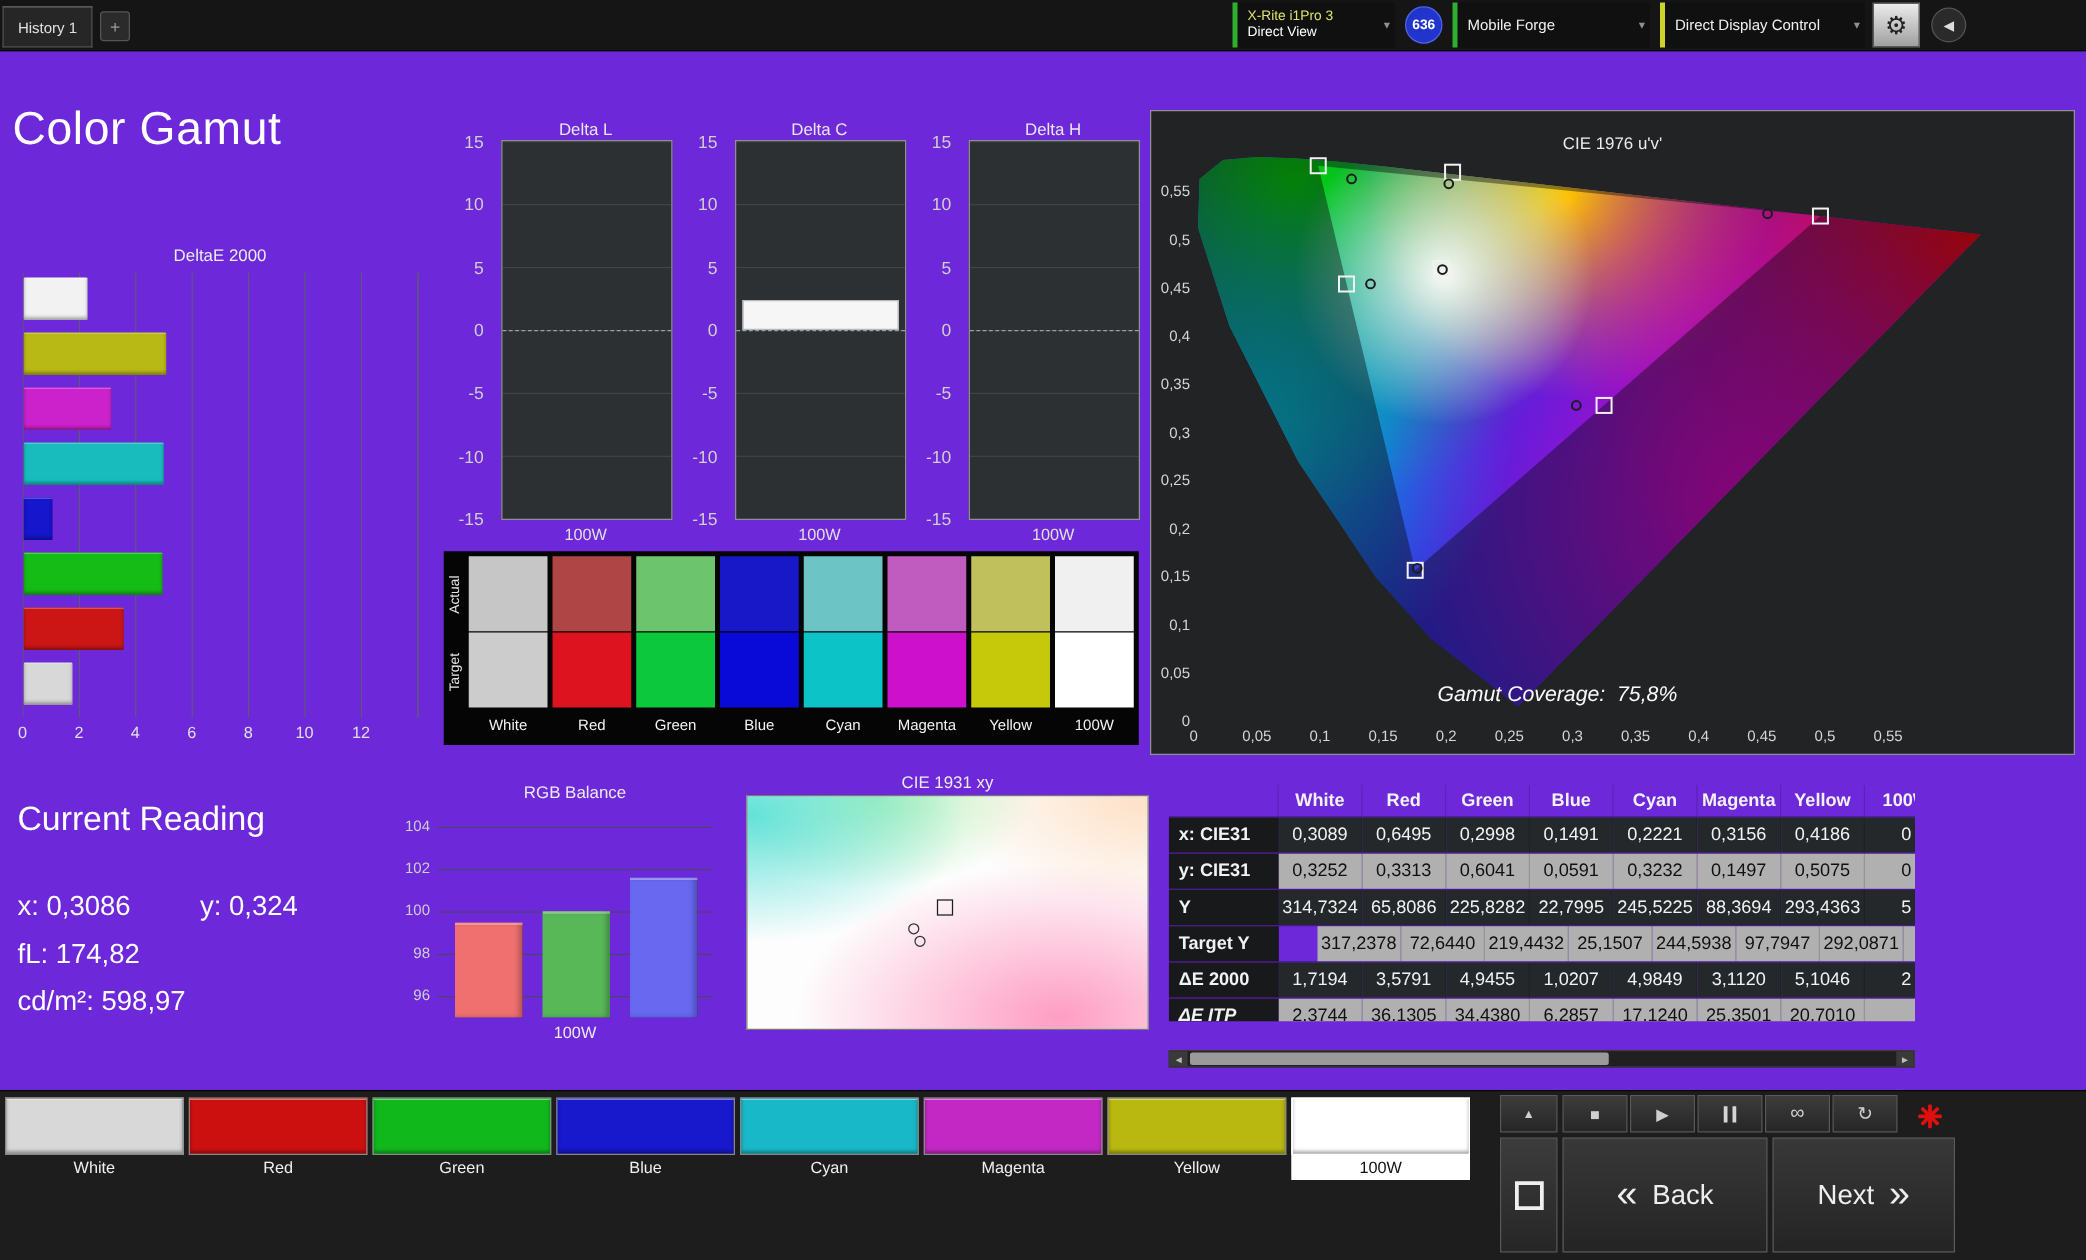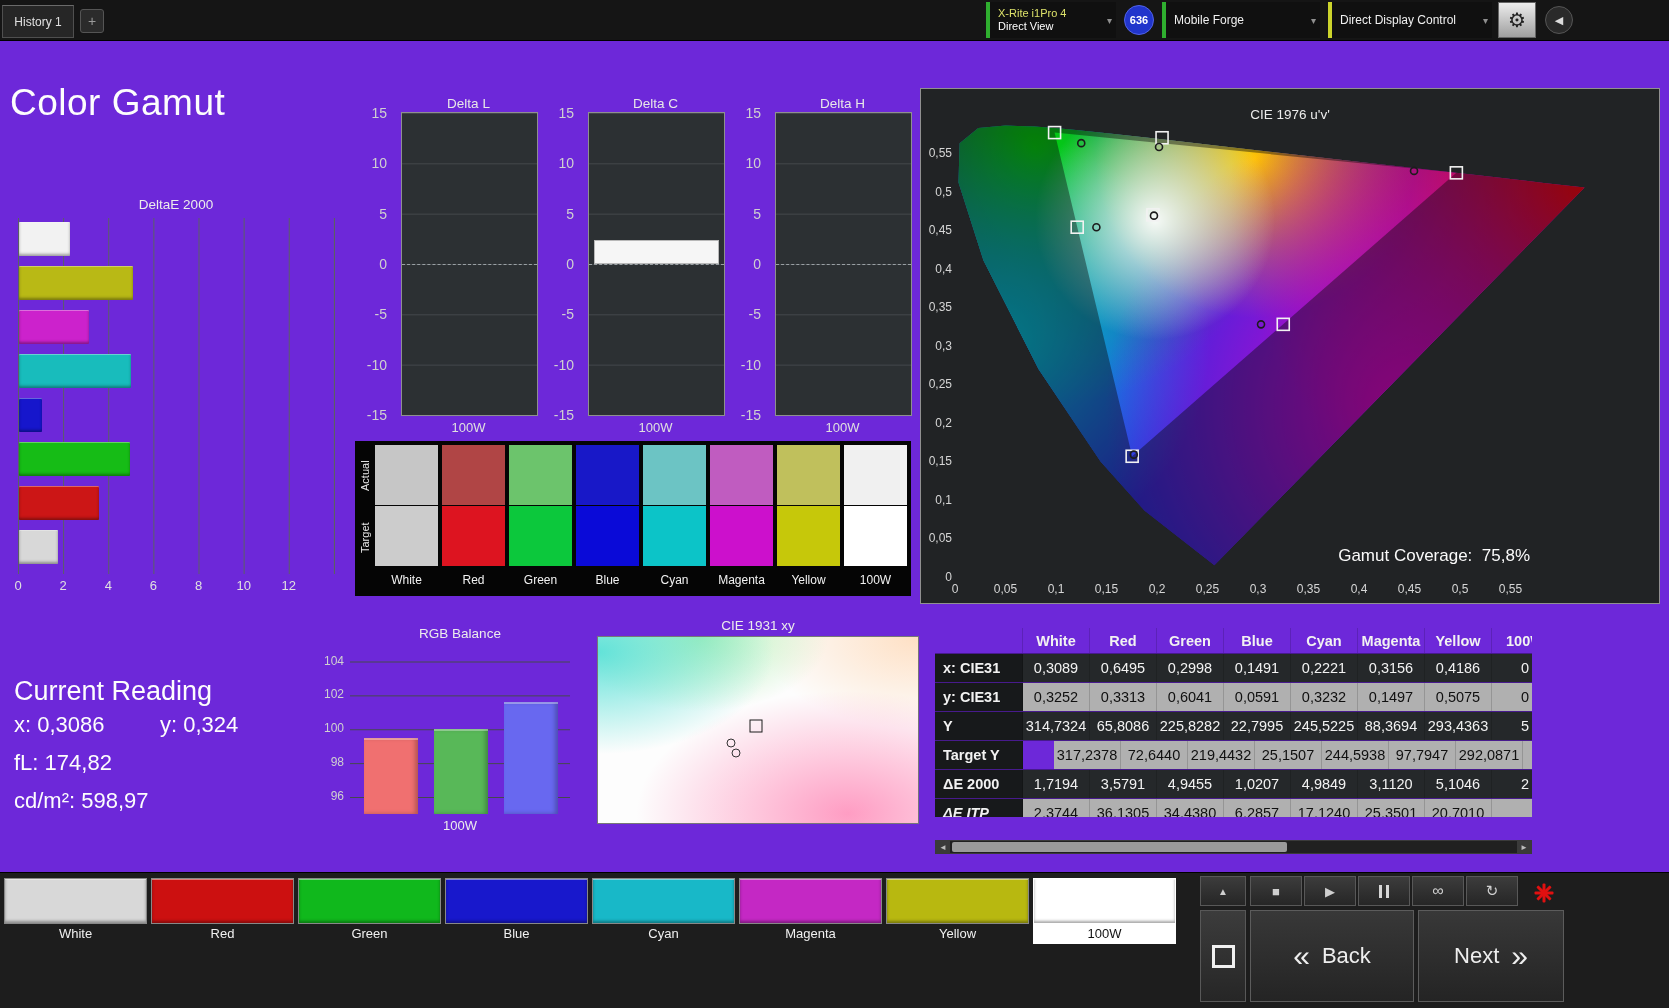--- a/index.html
+++ b/index.html
@@ -42,32 +42,32 @@
   .dl-plot{position:absolute;top:112px;width:135px;height:302px;background:#2c3033;border:1px solid #8f8f8f;box-sizing:content-box;
       background-image:linear-gradient(#43474b 1px,transparent 1px);background-size:100% 50.33px;}
   .dl-zero{position:absolute;left:0;right:0;top:151px;border-top:1px dashed #9aa0a4;}
   .dl-bar{position:absolute;left:5px;right:5px;background:#f6f6f6;border:1px solid #b8b8b8;box-sizing:border-box;}
   .dl-xlabel{position:absolute;top:420px;width:135px;text-align:center;font-size:13px;color:#e0e0e0;}
   
   .cie-panel{position:absolute;left:920px;top:88px;width:740px;height:516px;background:#212325;border:1px solid #909090;box-sizing:border-box;}
   .cie-title{position:absolute;left:920px;top:107px;width:740px;text-align:center;font-size:13.5px;color:#ececec;}
   .cie-ytick{position:absolute;left:922px;width:30px;text-align:right;font-size:12px;color:#d6d6d6;}
   .cie-xtick{position:absolute;top:582px;width:40px;text-align:center;font-size:12px;color:#d6d6d6;}
-  .coverage{position:absolute;left:1150px;top:546px;width:380px;text-align:right;font-size:17px;color:#fafafa;}
+  .coverage{position:absolute;left:1150px;top:546px;width:380px;font-size:17px;color:#fafafa;font-style:italic;}
   
   .swatch-panel{position:absolute;left:355px;top:441px;width:556px;height:155px;background:#050505;}
   .v-label{position:absolute;left:3px;width:13px;font-size:11px;color:#e8e8e8;display:flex;align-items:center;justify-content:center;
       writing-mode:vertical-rl;transform:rotate(180deg);}
   #swatch-cols{position:absolute;left:20px;top:4px;right:4px;bottom:4px;display:flex;gap:4px;}
   .swatch-col{flex:1;position:relative;}
   .swatch-actual{height:60px;}
   .swatch-target{height:60px;margin-top:1px;}
   .swatch-label{height:20px;margin-top:4px;text-align:center;font-size:12px;color:#f2f2f2;line-height:20px;}
   
-  .cr-head{position:absolute;left:14px;top:640px;font-size:27px;color:#fdfdfd;margin-top:36px;}
+  .cr-head{position:absolute;left:14px;top:640px;font-size:27px;color:#fdfdfd;}
   .cr-val{position:absolute;font-size:22px;color:#fdfdfd;}
   
   #rgb-ticks{position:absolute;left:312px;top:648px;width:32px;height:166px;}
   .rgb-tick{position:absolute;right:0;font-size:12px;color:#d0d0d0;}
   #rgb-plot{position:absolute;left:350px;top:648px;width:220px;height:166px;
       background-image:linear-gradient(#45494d 1px,transparent 1px);background-size:100% 33.88px;background-position:0 13.5px;}
   .rgb-bar{position:absolute;bottom:0;width:54px;box-shadow:inset 0 2px 0 rgba(255,255,255,.35),inset -3px 0 4px rgba(0,0,0,.25);}
   
   #cie31-panel{position:absolute;left:597px;top:636px;width:322px;height:188px;border:1px solid #777;box-sizing:border-box;
       background:
@@ -116,21 +116,21 @@
   <div class="topbar">
     <div class="tab">
         <span>History 1</span>
       </div>
     <div class="addtab">
         <span>+</span>
       </div>
 
     <div class="dd" style="left:986px;width:130px;">
       <div class="dd2line">
-        <span class="l1">X-Rite i1Pro 4</span>
+        <span class="l1">X-Rite i1Pro 3</span>
         <span class="l2">Direct View</span>
       </div>
       <span class="caret">▾</span>
     </div>
     <div class="badge">
         <span>636</span>
       </div>
     <div class="dd" style="left:1162px;width:158px;">
       <span class="ddtext">Mobile Forge</span>
       <span class="caret">▾</span>

